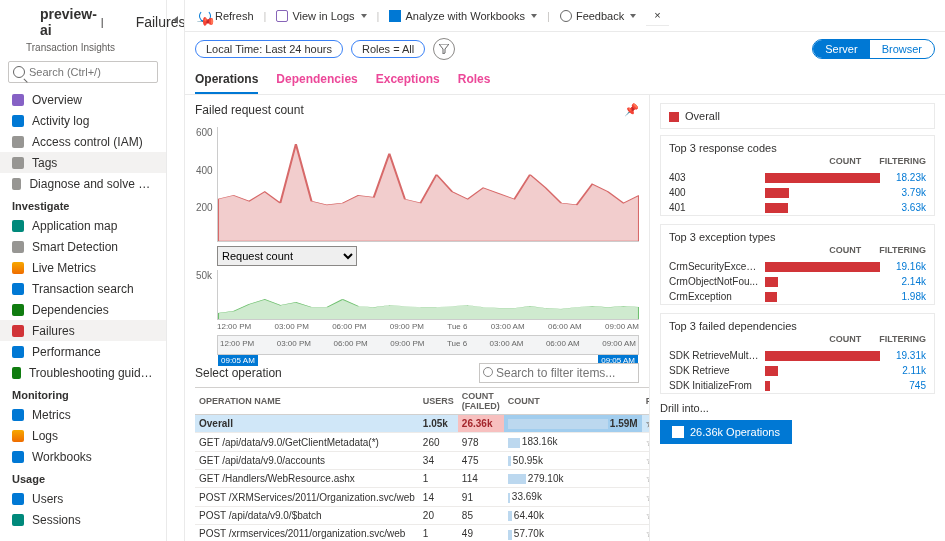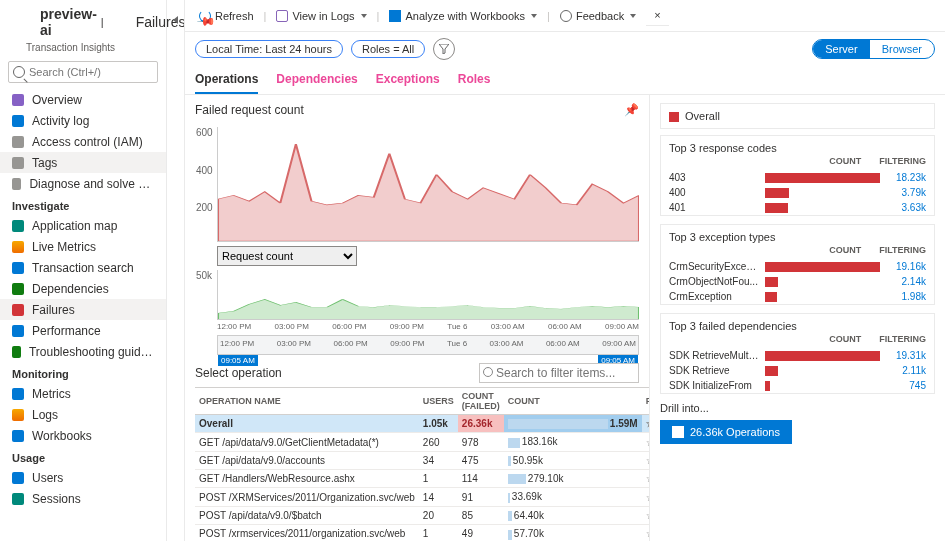--- a/index.html
+++ b/index.html
@@ -124,20 +124,24 @@
         <div class="sb-item">
           <span class="ico c-gray"></span>
           <span class="lbl">Diagnose and solve problems</span>
         </div>
         <div class="sb-group">Investigate</div>
         <div class="sb-item">
           <span class="ico c-teal"></span>
           <span class="lbl">Application map</span>
         </div>
         <div class="sb-item">
+          <span class="ico c-gray"></span>
+          <span class="lbl">Smart Detection</span>
+        </div>
+        <div class="sb-item">
           <span class="ico c-col"></span>
           <span class="lbl">Live Metrics</span>
         </div>
         <div class="sb-item">
           <span class="ico c-blue"></span>
           <span class="lbl">Transaction search</span>
         </div>
         <div class="sb-item">
           <span class="ico c-green"></span>
           <span class="lbl">Dependencies</span>

